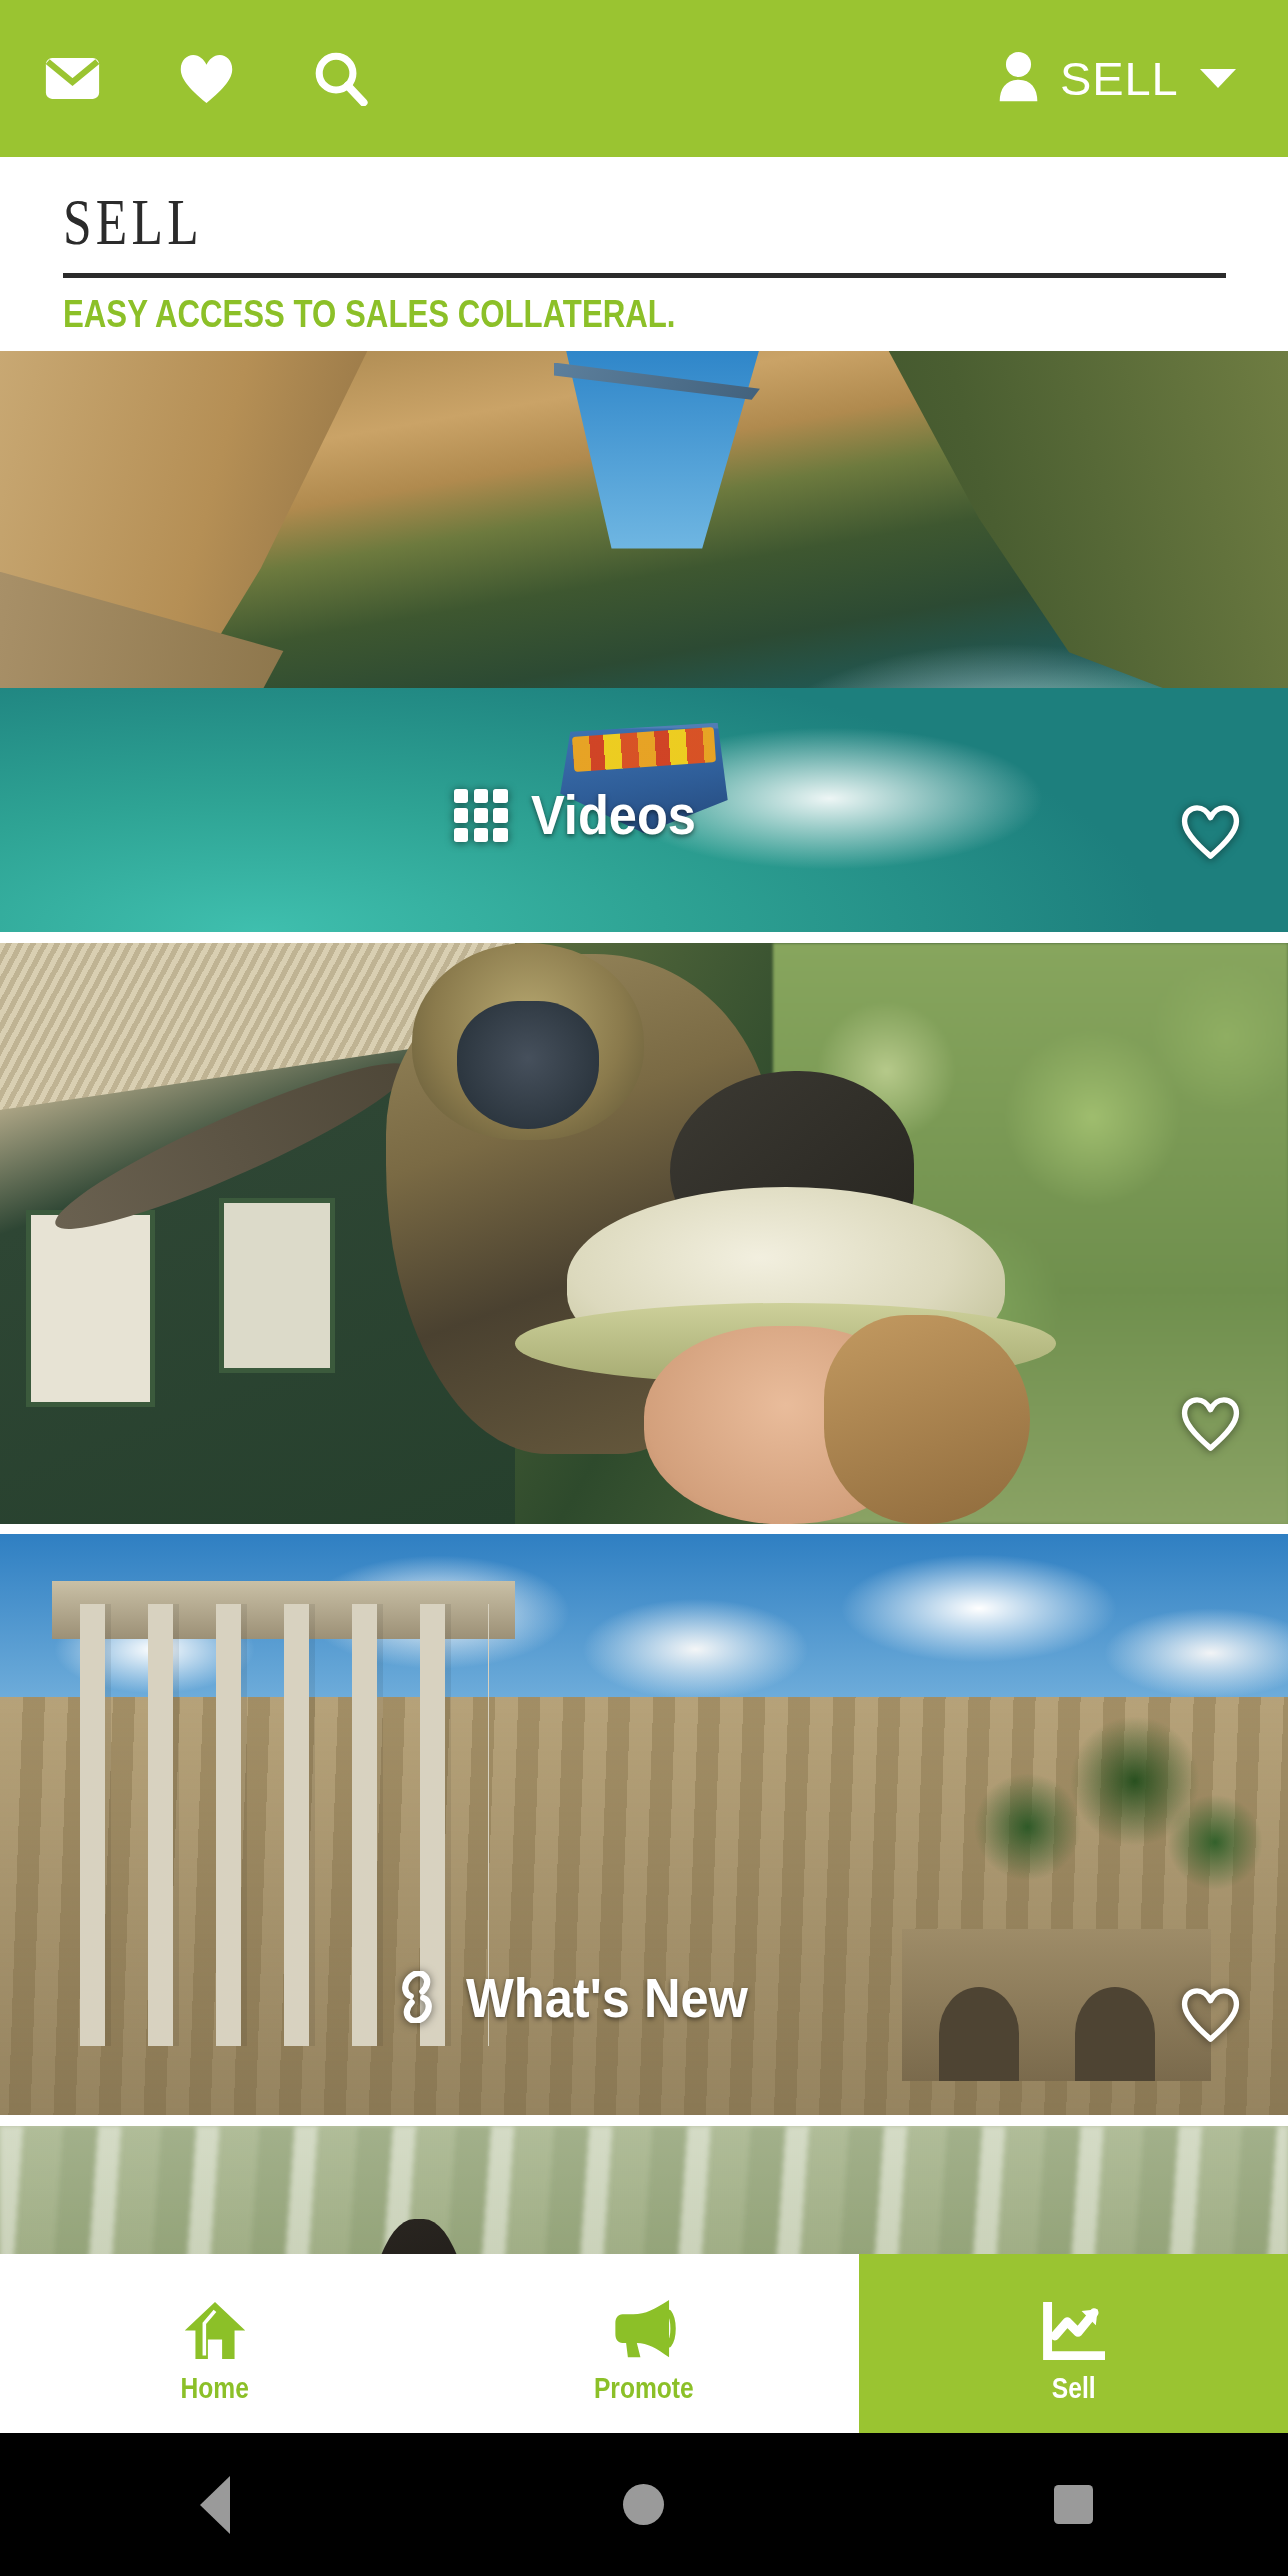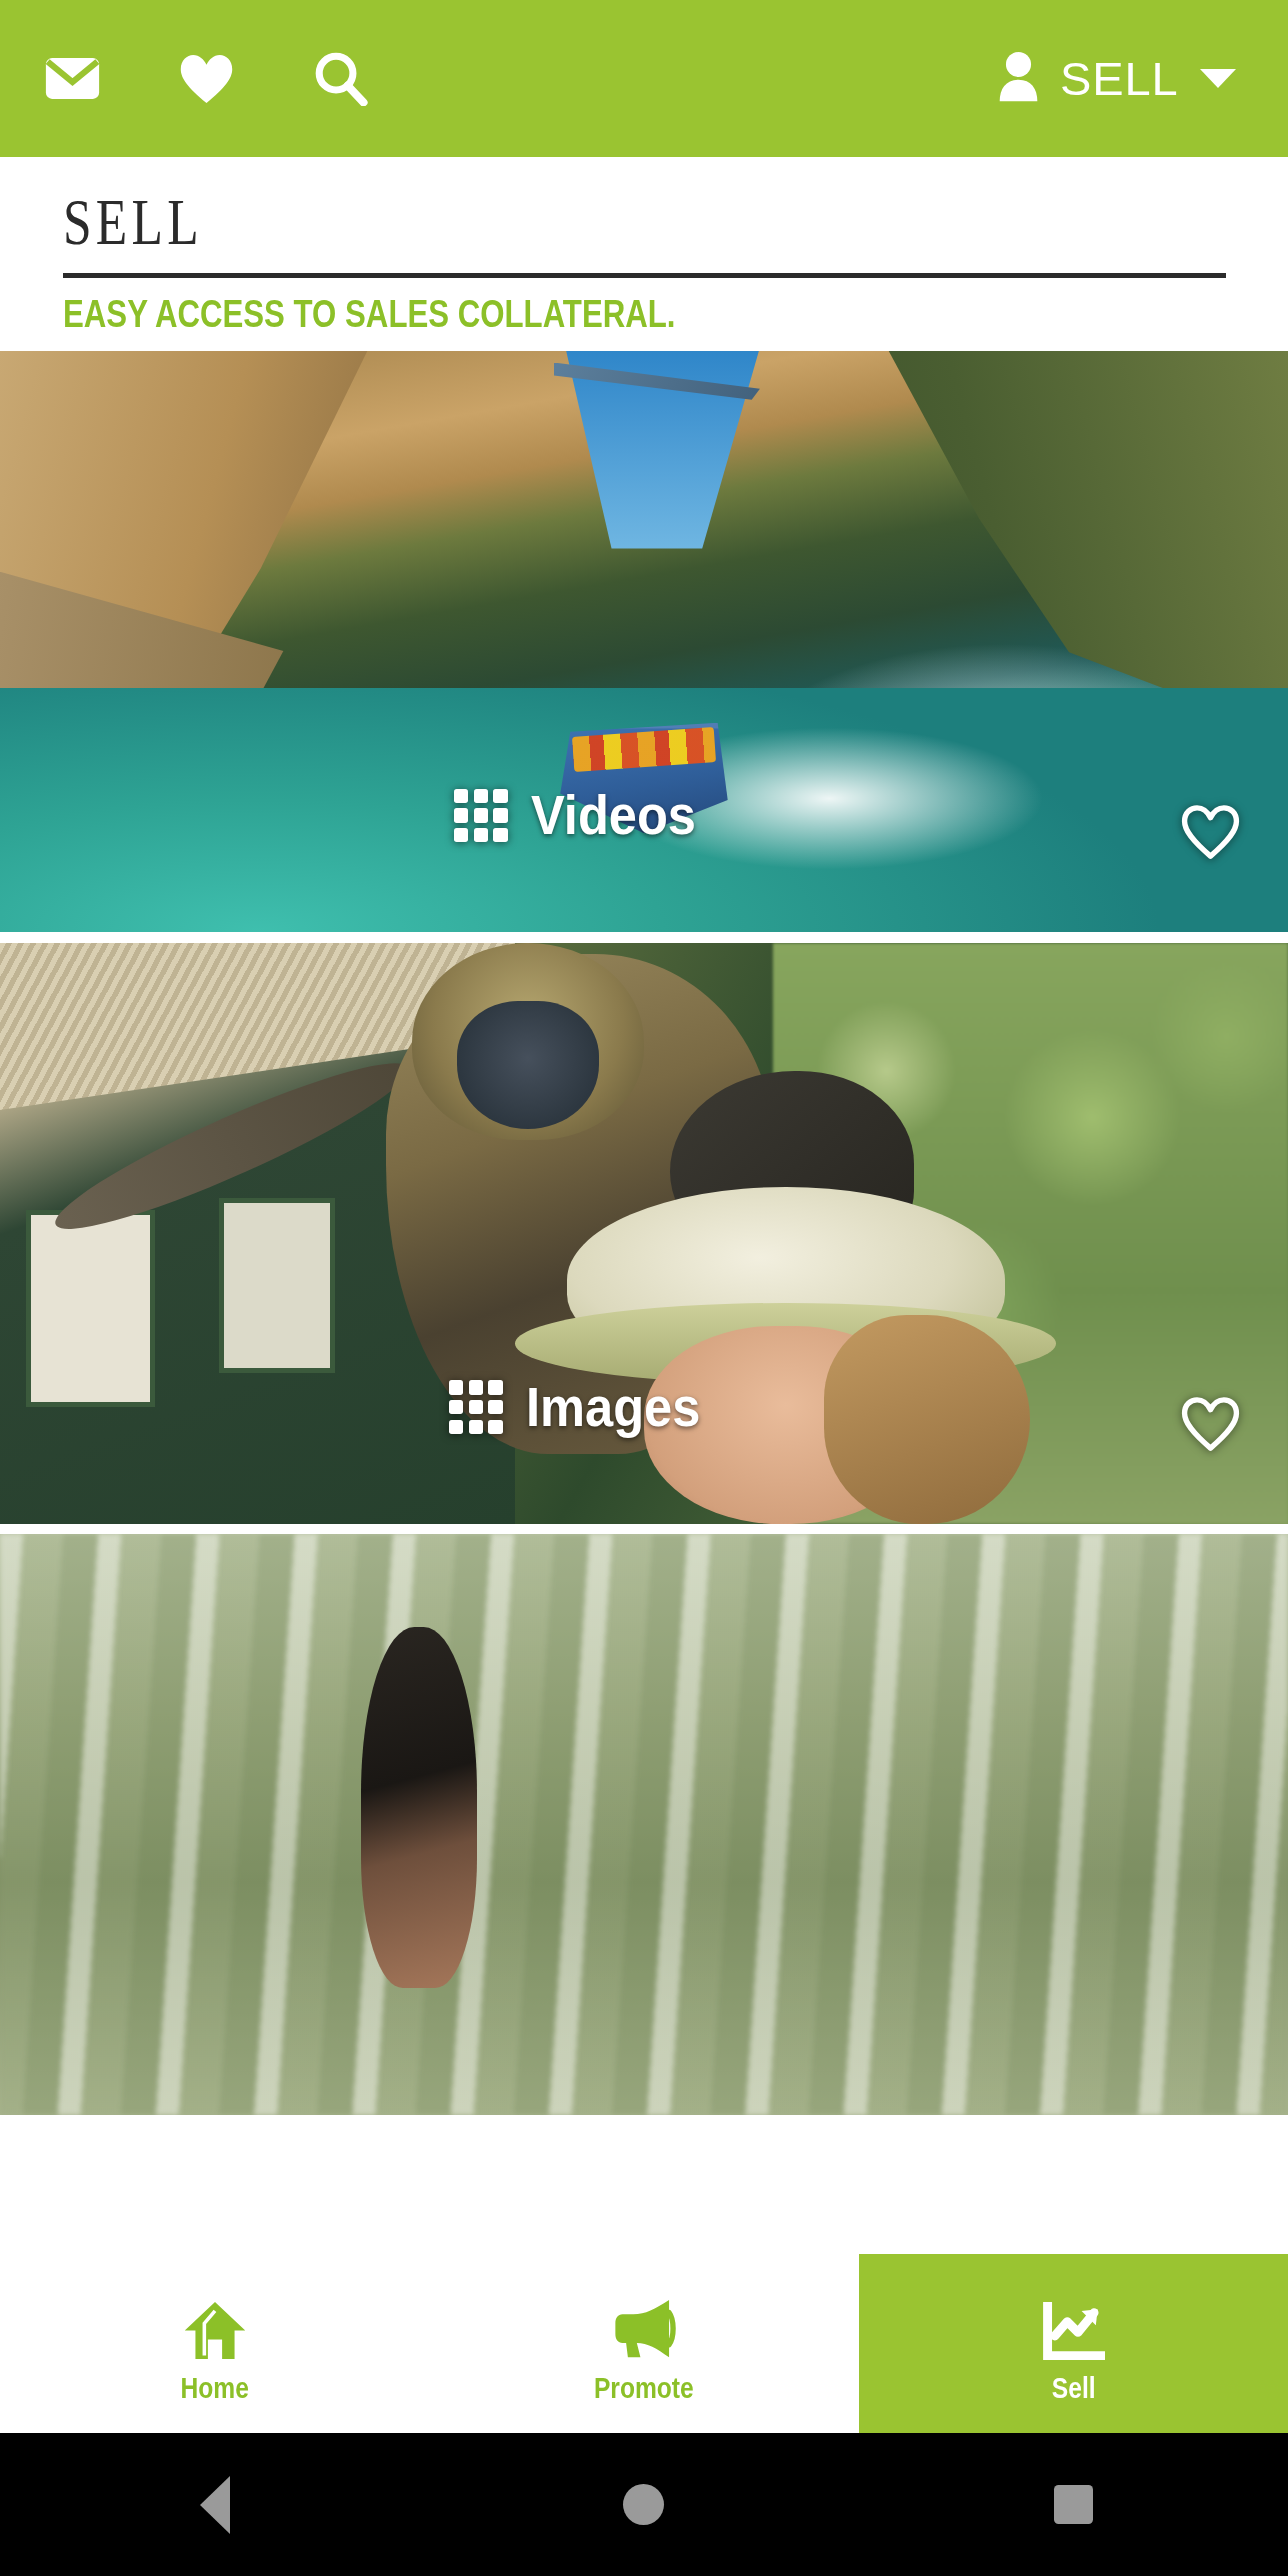--- a/index.html
+++ b/index.html
@@ -393,43 +393,53 @@
         <div class="monkey-tail"></div>
           <div class="monkey-body"></div>
         <div class="monkey-head"></div>
           <div class="monkey-face"></div>
         <div class="monkey-arm"></div>
         <div class="hat"></div>
           <div class="hat-brim"></div>
         <div class="face"></div>
           <div class="hair"></div>
       </div>
-      <div class="card-overlay">
-        <div class="card-label-wrap">
-          <span class="card-icon grid-icon">
-            <i></i>
-              <i></i>
-              <i></i>
-              <i></i>
-              <i></i>
-              <i></i>
-              <i></i>
-              <i></i>
-              <i></i>
-          </span>
-          <span class="card-label">Images</span>
-        </div>
-      </div>
       <div class="heart-btn">
         <svg width="59" height="54" viewBox="0 0 66 60">
           <path d="M33 57 C12 39 4 28 4 18 C4 8 11 3 18 3 C25 3 30 8 33 14 C36 8 41 3 48 3 C55 3 62 8 62 18 C62 28 54 39 33 57 Z" fill="none" stroke="#ffffff" stroke-width="6" stroke-linejoin="round"></path>
         </svg>
       </div>
     </div>
 
+    <div class="card">
+      <div class="card-photo photo-whatsnew">
+        <div class="clouds"></div>
+          <div class="forum"></div>
+        <div class="entab"></div>
+          <div class="cols"></div>
+        <div class="trees"></div>
+          <div class="arch"></div>
+      </div>
+      <div class="card-overlay">
+        <div class="card-label-wrap">
+          <span class="card-icon">
+            <svg width="52" height="52" viewBox="0 0 58 58">
+              <path d="M23 35 C16 42 16 50 22 54 C28 58 36 54 40 47 C44 40 42 32 36 30" fill="none" stroke="#ffffff" stroke-width="7" stroke-linecap="round"></path>
+              <path d="M35 23 C42 16 42 8 36 4 C30 0 22 4 18 11 C14 18 16 26 22 28" fill="none" stroke="#ffffff" stroke-width="7" stroke-linecap="round"></path>
+            </svg>
+          </span>
+          <span class="card-label">What's New</span>
+        </div>
+      </div>
+      <div class="heart-btn">
+        <svg width="59" height="54" viewBox="0 0 66 60">
+          <path d="M33 57 C12 39 4 28 4 18 C4 8 11 3 18 3 C25 3 30 8 33 14 C36 8 41 3 48 3 C55 3 62 8 62 18 C62 28 54 39 33 57 Z" fill="none" stroke="#ffffff" stroke-width="6" stroke-linejoin="round"></path>
+        </svg>
+      </div>
+    </div>
 
     <div class="card">
       <div class="card-photo photo-partial">
         <div class="blur-trees"></div>
         <div class="man-head"></div>
       </div>
     </div>
 
   </div>
 

